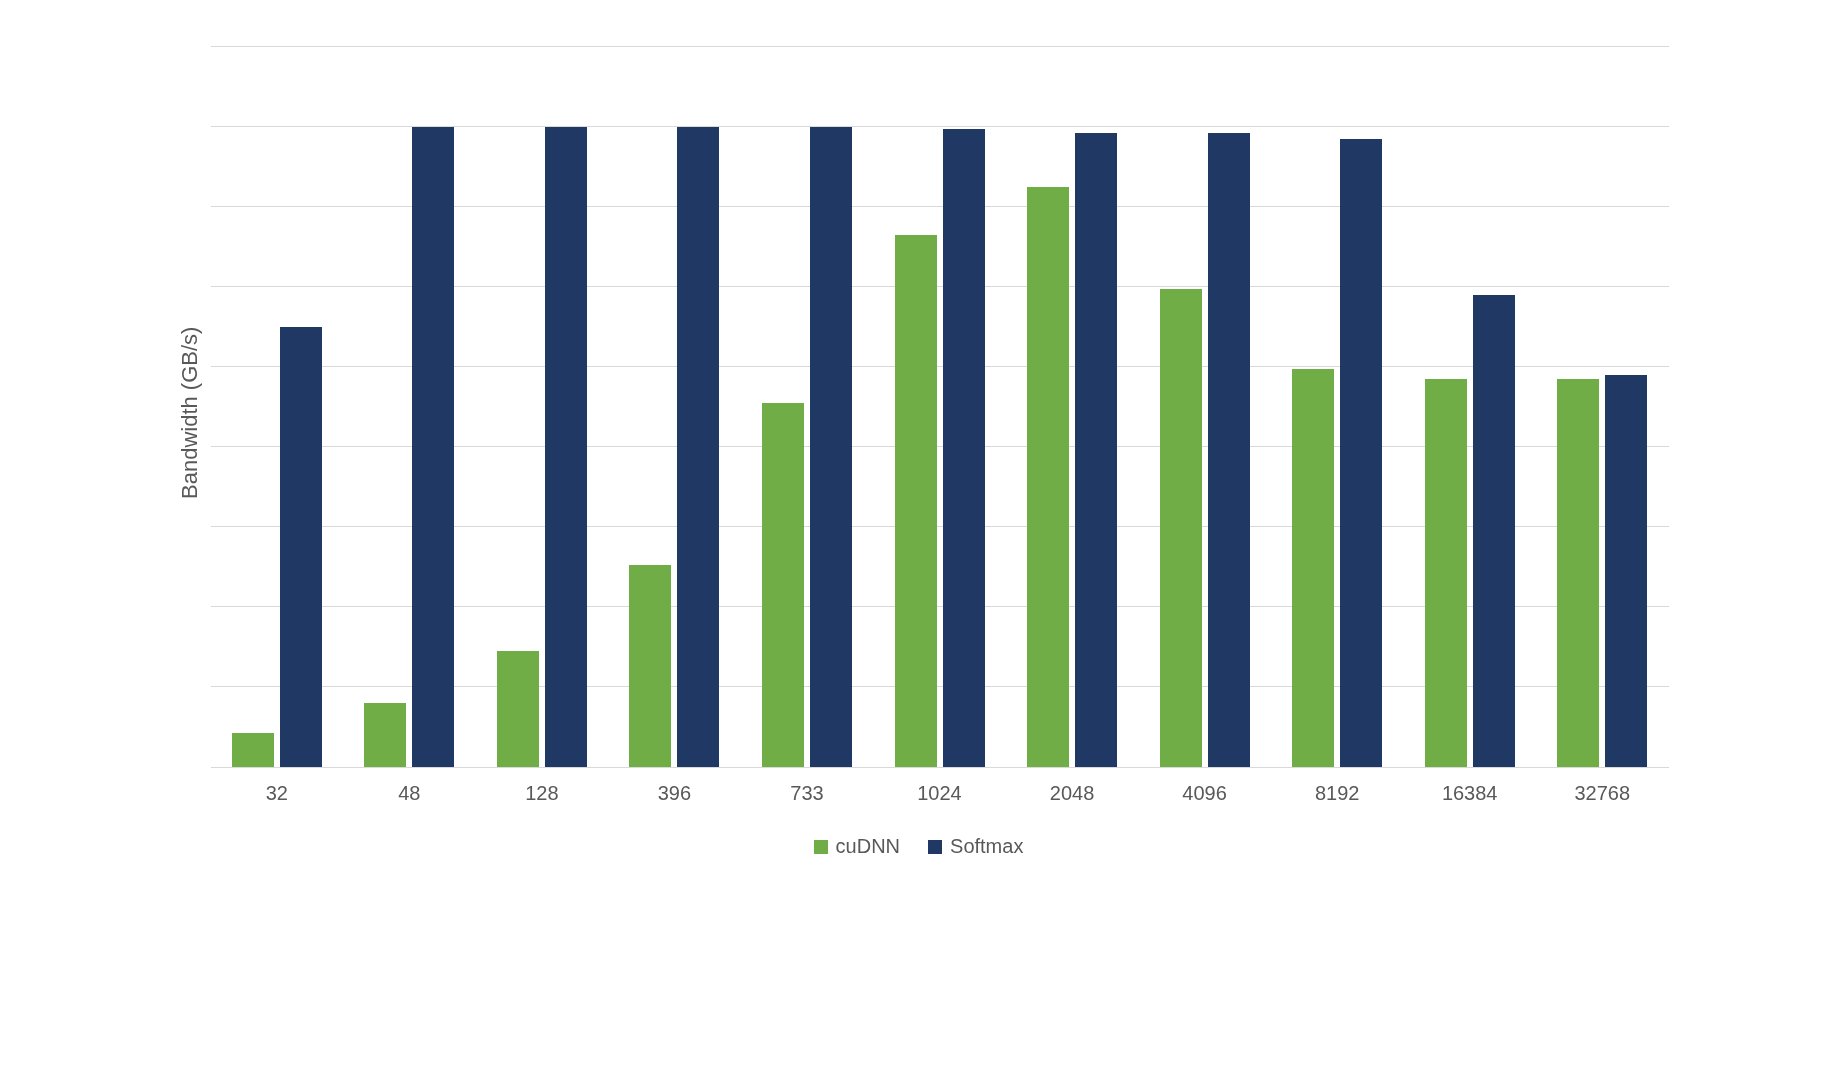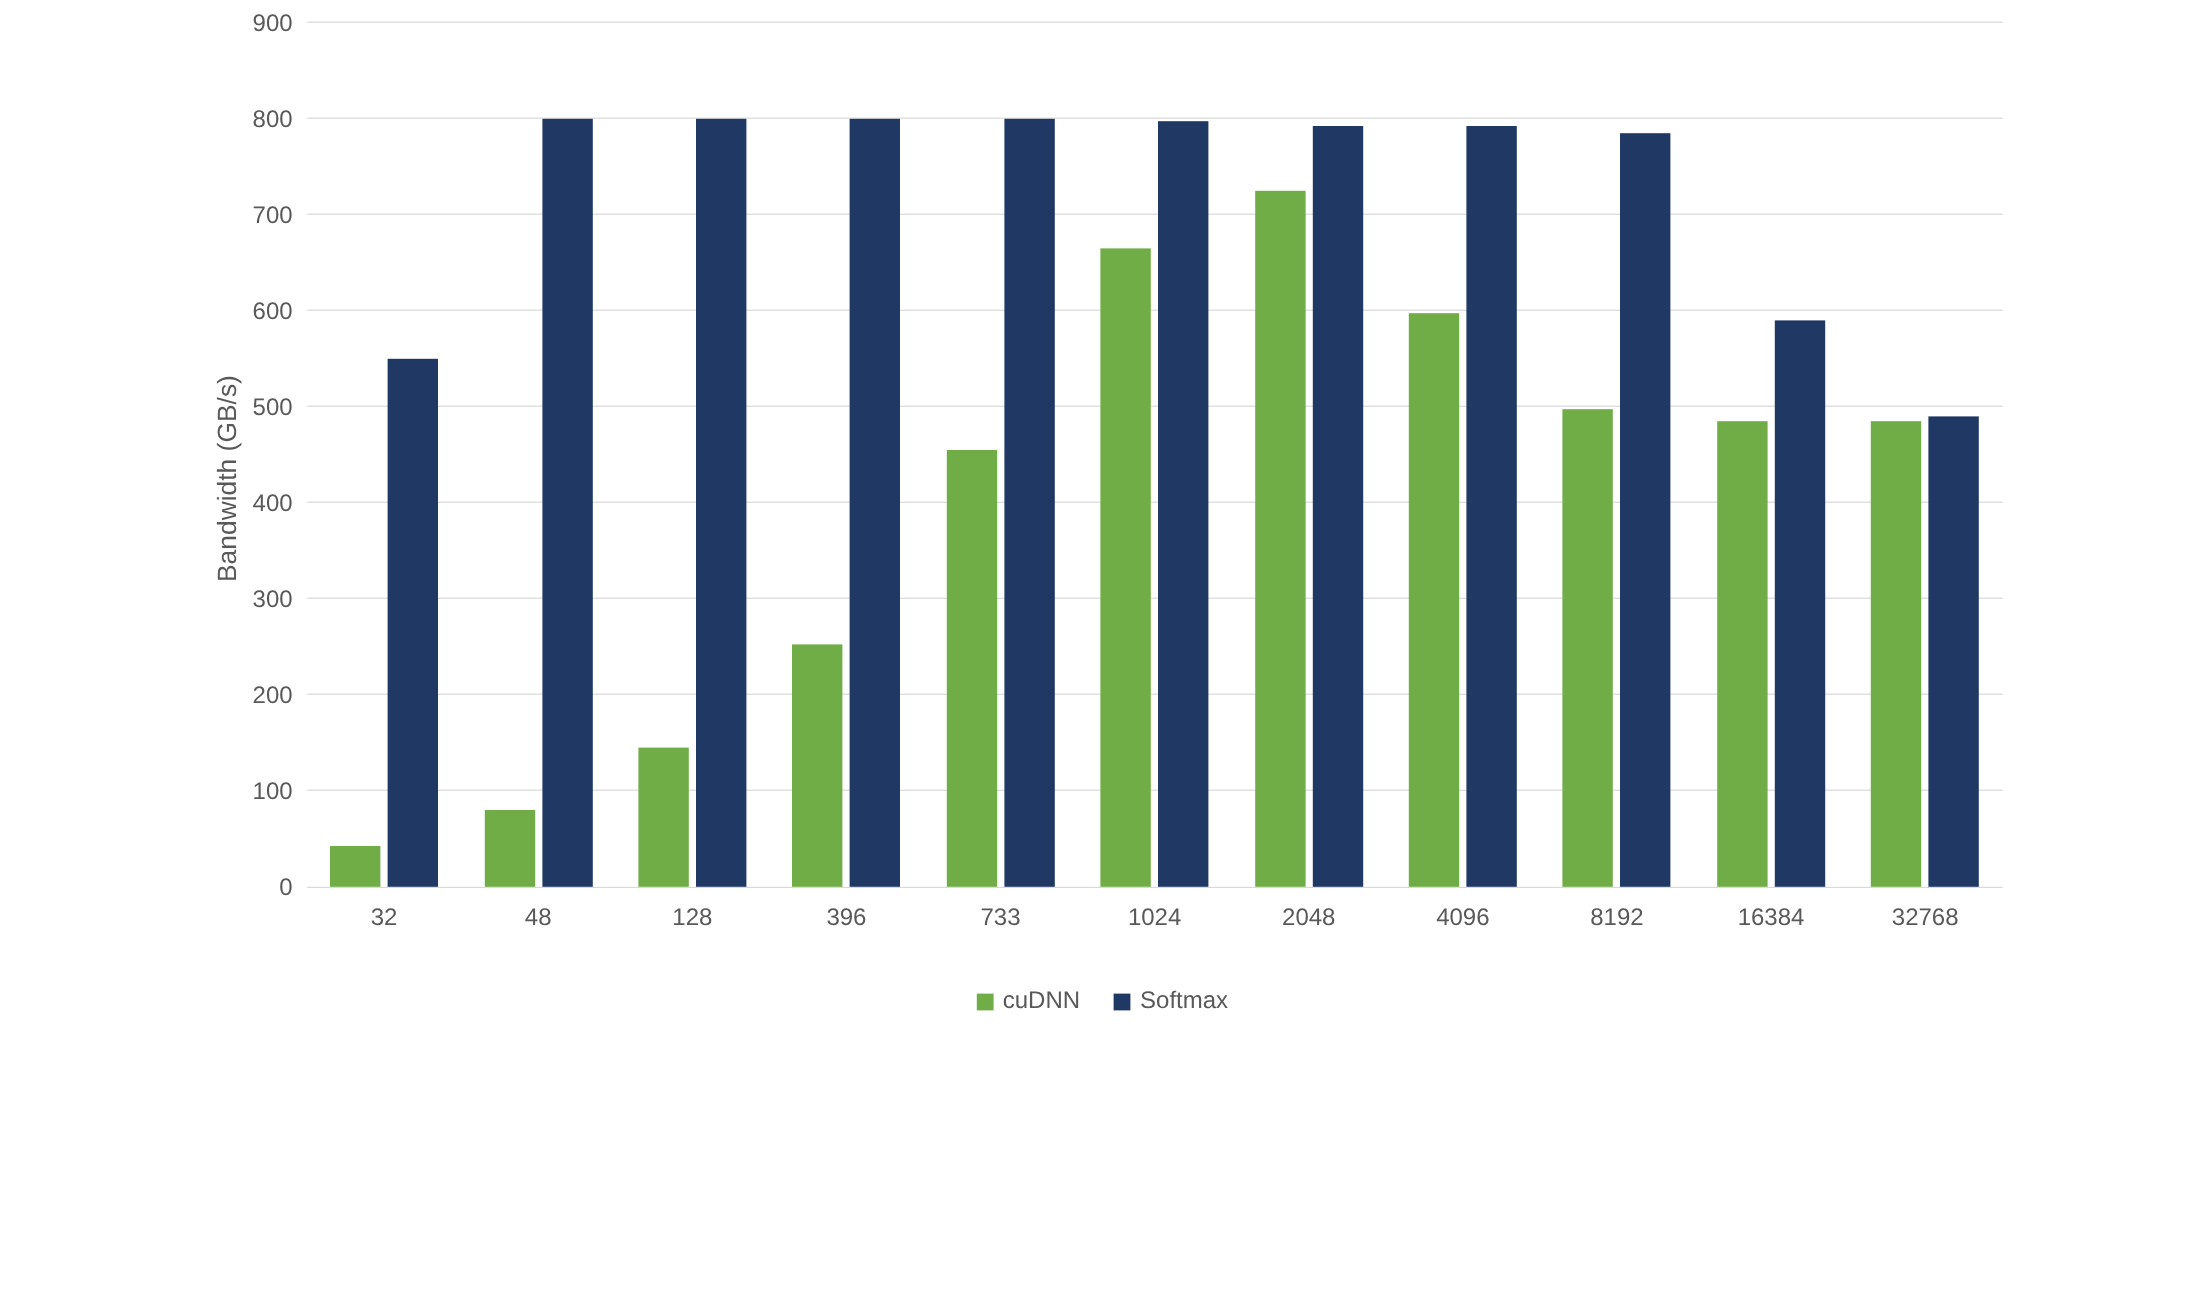--- a/index.html
+++ b/index.html
@@ -49,20 +49,21 @@
     height: 720px;
   }
   .yaxis .tick {
     height: 0;
     line-height: 0;
     transform: translateY(0);
   }
   .plot-wrap {
     flex: 1;
     position: relative;
+    margin-top: 28px;
   }
   .plot-area {
     position: relative;
     height: 720px;
     border-bottom: 1px solid #d9d9d9;
   }
   .grid-line {
     position: absolute;
     left: 0; right: 0;
     height: 0;
@@ -101,21 +102,21 @@
   .xlabel {
     text-align: center;
     font-size: 22px;
     color: #595959;
     margin-top: 22px;
   }
   .legend {
     display: flex;
     gap: 28px;
     justify-content: center;
-    margin-top: 46px;
+    margin-top: 30px;
     font-size: 20px;
     color: #595959;
   }
   .legend-item {
     display: flex;
     align-items: center;
     gap: 8px;
   }
   .swatch {
     width: 14px;
@@ -124,32 +125,20 @@
   .swatch.s0 { background: #70ad47; }
   .swatch.s1 { background: #1f3864; }
 </style>
 </head>
 <body>
 
 <div class="chart-container">
 
   <div class="chart-body">
     <div class="ylabel">Bandwidth (GB/s)</div>
-    <div class="yaxis" id="yaxis">
-        <div class="tick">900</div>
-        <div class="tick">800</div>
-        <div class="tick">700</div>
-        <div class="tick">600</div>
-        <div class="tick">500</div>
-        <div class="tick">400</div>
-        <div class="tick">300</div>
-        <div class="tick">200</div>
-        <div class="tick">100</div>
-        <div class="tick">0</div>
-      </div>
     <div class="plot-wrap">
       <div class="plot-area" id="plot-area">
           <div class="grid-line" style="bottom: 80px;"></div>
           <div class="grid-line" style="bottom: 160px;"></div>
           <div class="grid-line" style="bottom: 240px;"></div>
           <div class="grid-line" style="bottom: 320px;"></div>
           <div class="grid-line" style="bottom: 400px;"></div>
           <div class="grid-line" style="bottom: 480px;"></div>
           <div class="grid-line" style="bottom: 560px;"></div>
           <div class="grid-line" style="bottom: 640px;"></div>

